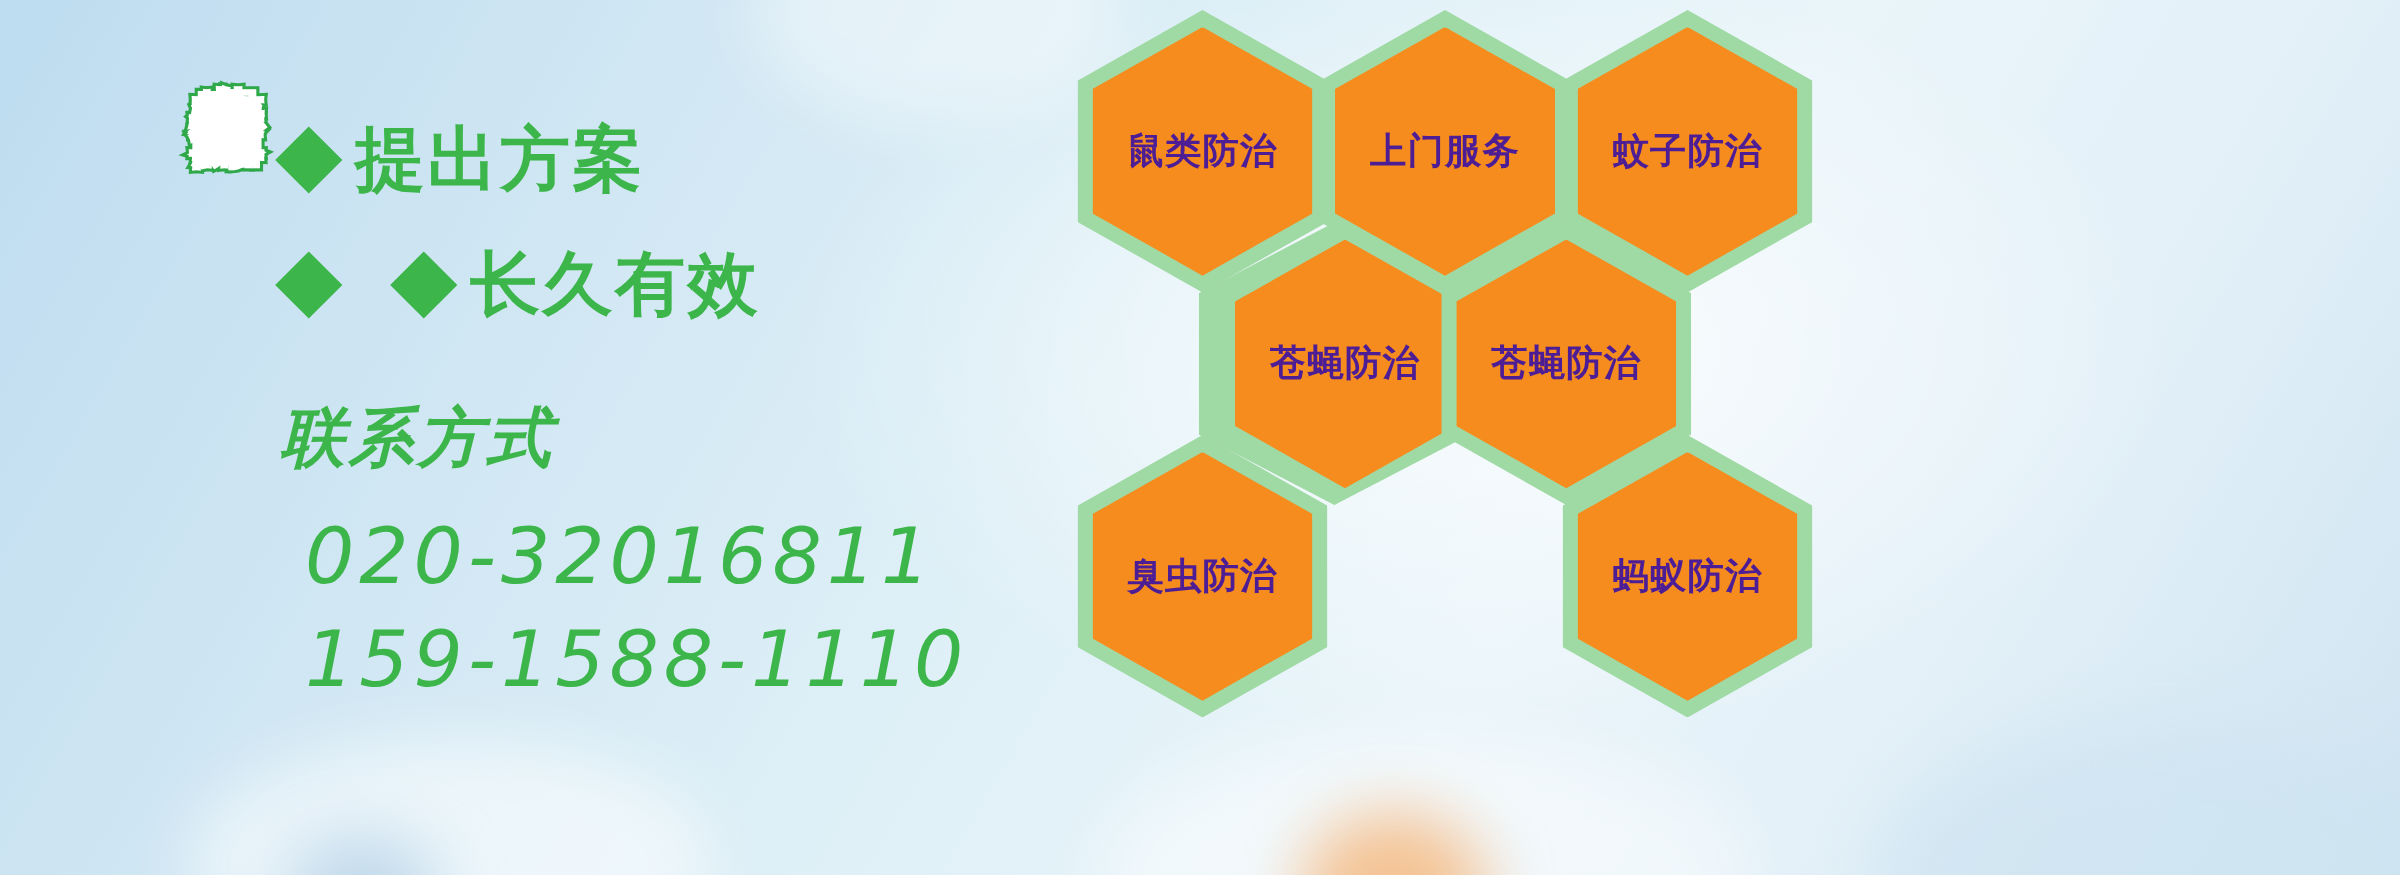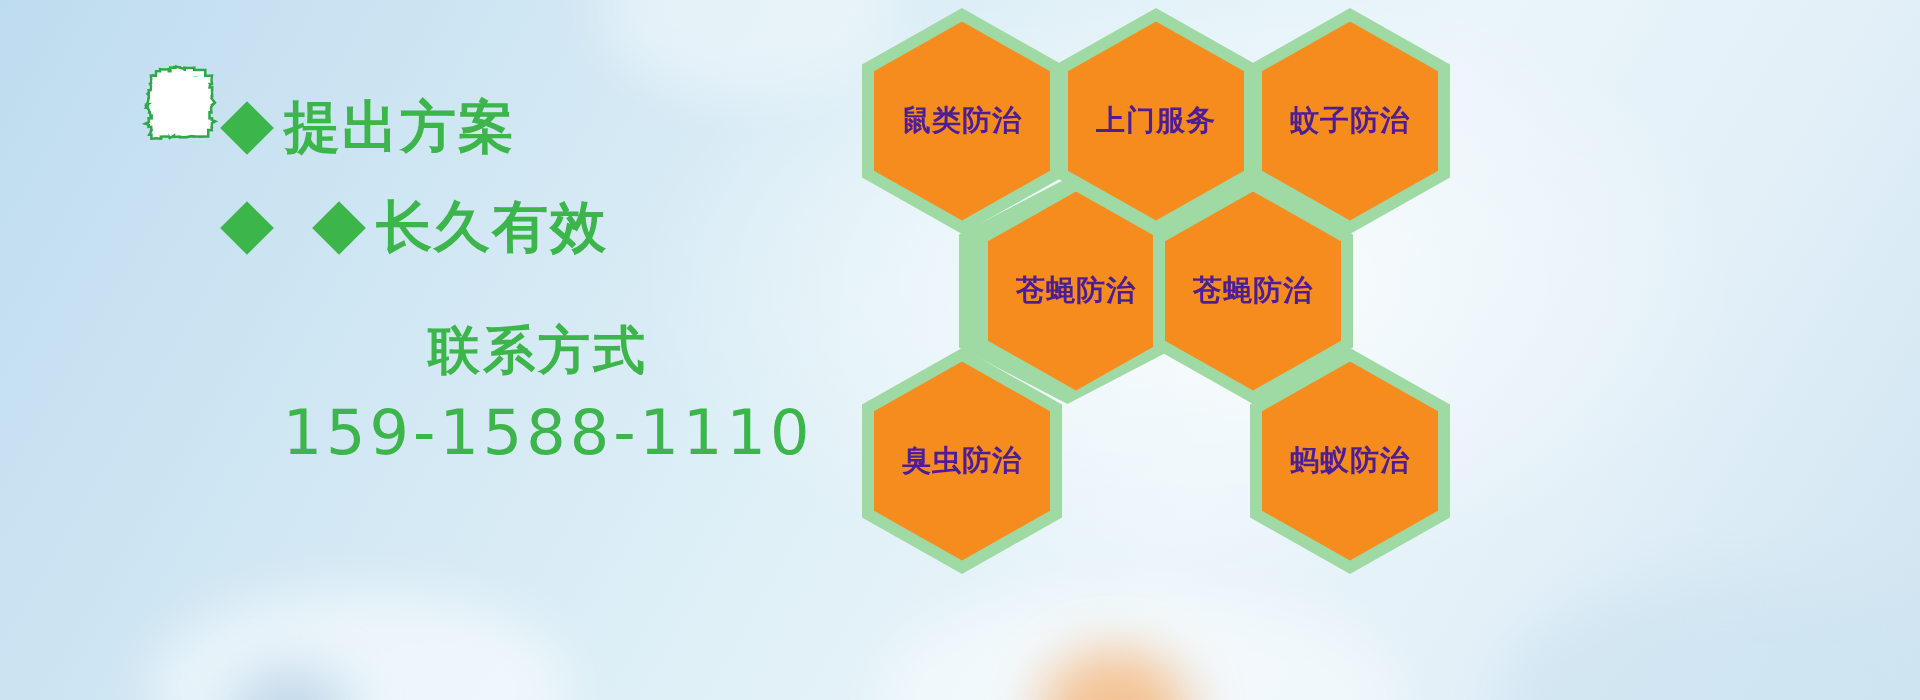--- a/index.html
+++ b/index.html
@@ -40,21 +40,21 @@
   .feature-item + .feature-item{margin-left:36px;}
   .diamond-shape{
     width:38px;height:38px;background:#3cb54a;transform:rotate(45deg);
     display:inline-block;margin-right:18px;flex:0 0 auto;
   }
   .feature-label{
     font-size:56px;font-weight:bold;color:#3cb54a;letter-spacing:2px;white-space:nowrap;
   }
 
   
-  #contact{position:absolute;left:228px;top:316px;width:640px;text-align:center;}
+  #contact{position:absolute;left:244px;top:316px;width:640px;font-style:italic;}
   #contact-heading{
     font-size:52px;font-weight:bold;color:#3cb54a;letter-spacing:3px;
     margin-left:-20px;
   }
   .phone{
     font-size:62px;color:#3cb54a;letter-spacing:4px;margin-top:18px;
     font-family:"DejaVu Sans","Liberation Sans",sans-serif;
   }
   .phone.p1{margin-top:22px;}
   .phone.p2{margin-top:10px;}
@@ -117,20 +117,21 @@
       </div>
       <div class="feature-item">
         <span class="diamond-shape"></span>
         <span class="feature-label">长久有效</span>
       </div>
     </div>
   </div>
 
   <div id="contact">
     <div id="contact-heading">联系方式</div>
+    <div class="phone p1">020-32016811</div>
     <div class="phone p2">159-1588-1110</div>
   </div>
 
   <div id="hex-grid">
     <div class="hex r1c1">
       <div class="hex-inner">
         <span class="hex-label">鼠类防治</span>
       </div>
     </div>
     <div class="hex r1c2">

